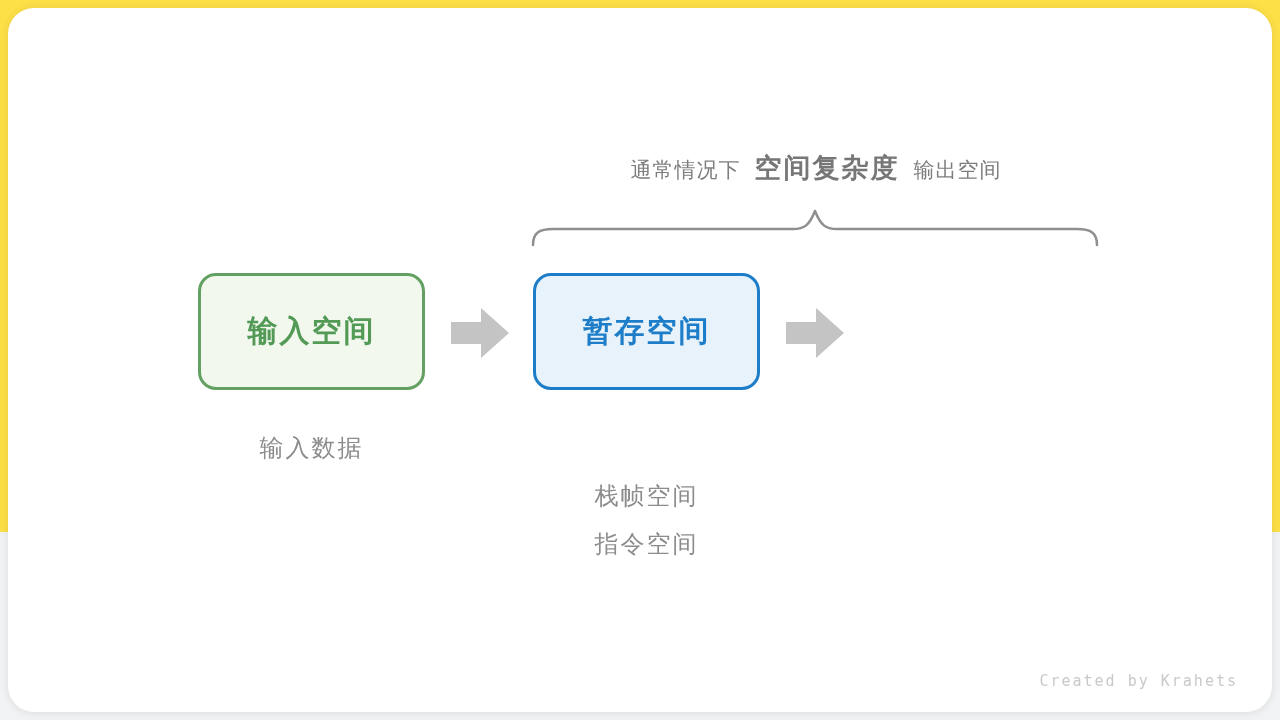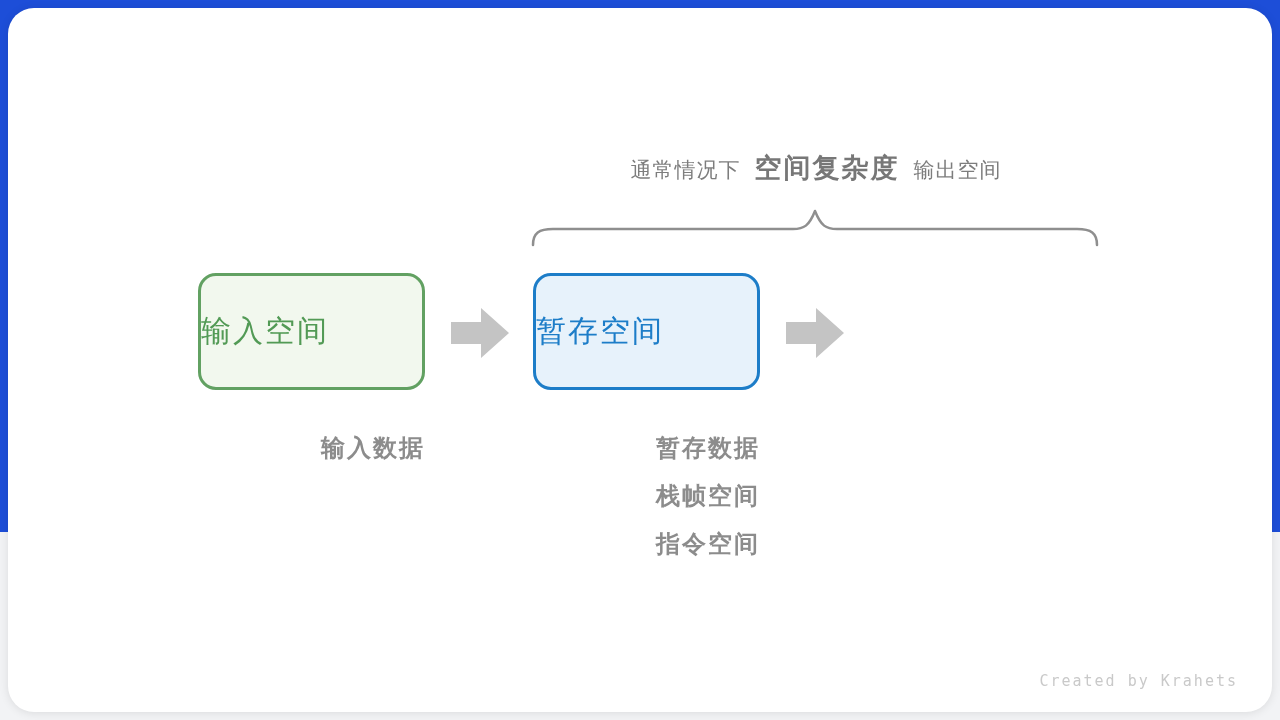--- a/index.html
+++ b/index.html
@@ -8,21 +8,21 @@
     width: 1280px;
     height: 720px;
     font-family: "Liberation Sans", "DejaVu Sans", sans-serif;
     background: #f2f3f5;
     overflow: hidden;
   }
   .canvas {
     position: relative;
     width: 1280px;
     height: 532px;
-    background: #1d4ed8;
+    background: #fde047;
   }
   .card {
     position: absolute;
     left: 8px;
     top: 8px;
     width: 1264px;
     height: 704px;
     background: #ffffff;
     border-radius: 26px;
     box-shadow: 0 1px 10px rgba(0,0,0,0.10);
@@ -59,46 +59,46 @@
   .space-box {
     position: absolute;
     top: 265px;
     width: 227px;
     height: 117px;
     box-sizing: border-box;
     border: 3px solid;
     border-radius: 18px;
     display: flex;
     align-items: center;
+    justify-content: center;
     border-color: var(--border, #888);
     background: var(--fill, #fff);
     color: var(--text, #444);
     font-size: 30px;
-    font-weight: normal;
+    font-weight: bold;
     letter-spacing: 2px;
   }
   .box-input  { left: 190px; }
   .box-temp   { left: 525px; }
   .box-output { left: 862px; }
   .arrow {
     position: absolute;
     top: 300px;
     width: 58px;
     height: 50px;
   }
   .arrow-1 { left: 443px; }
   .arrow-2 { left: 778px; }
   .sub-label {
     position: absolute;
     width: 227px;
-    text-align: right;
+    text-align: center;
     font-size: 24px;
     color: #8c8c8c;
     letter-spacing: 2px;
-    font-weight: bold;
   }
   .lbl-input    { left: 190px; top: 424px; }
   .lbl-temp-0   { left: 525px; top: 424px; }
   .lbl-temp-1   { left: 525px; top: 472px; }
   .lbl-temp-2   { left: 525px; top: 520px; }
   .lbl-output   { left: 862px; top: 424px; }
   .credit {
     position: absolute;
     right: 34px;
     bottom: 22px;
@@ -135,19 +135,18 @@
     <div class="space-box box-temp" style="--border: #1d7dc8; --fill: #e7f2fb; --text: #1d7dc8;">
       <span>暂存空间</span>
     </div>
 
     <svg class="arrow arrow-2" viewBox="0 0 58 50">
       <polygon points="0,14 30,14 30,0 58,25 30,50 30,36 0,36" style="fill: rgb(196, 196, 196);"></polygon>
     </svg>
 
 
     <div class="sub-label lbl-input">输入数据</div>
-    <div class="sub-label lbl-temp-0">暂存数据</div>
     <div class="sub-label lbl-temp-1">栈帧空间</div>
     <div class="sub-label lbl-temp-2">指令空间</div>
 
     <div class="credit">Created by Krahets</div>
   </div>
 </div>
 
 </body></html>

